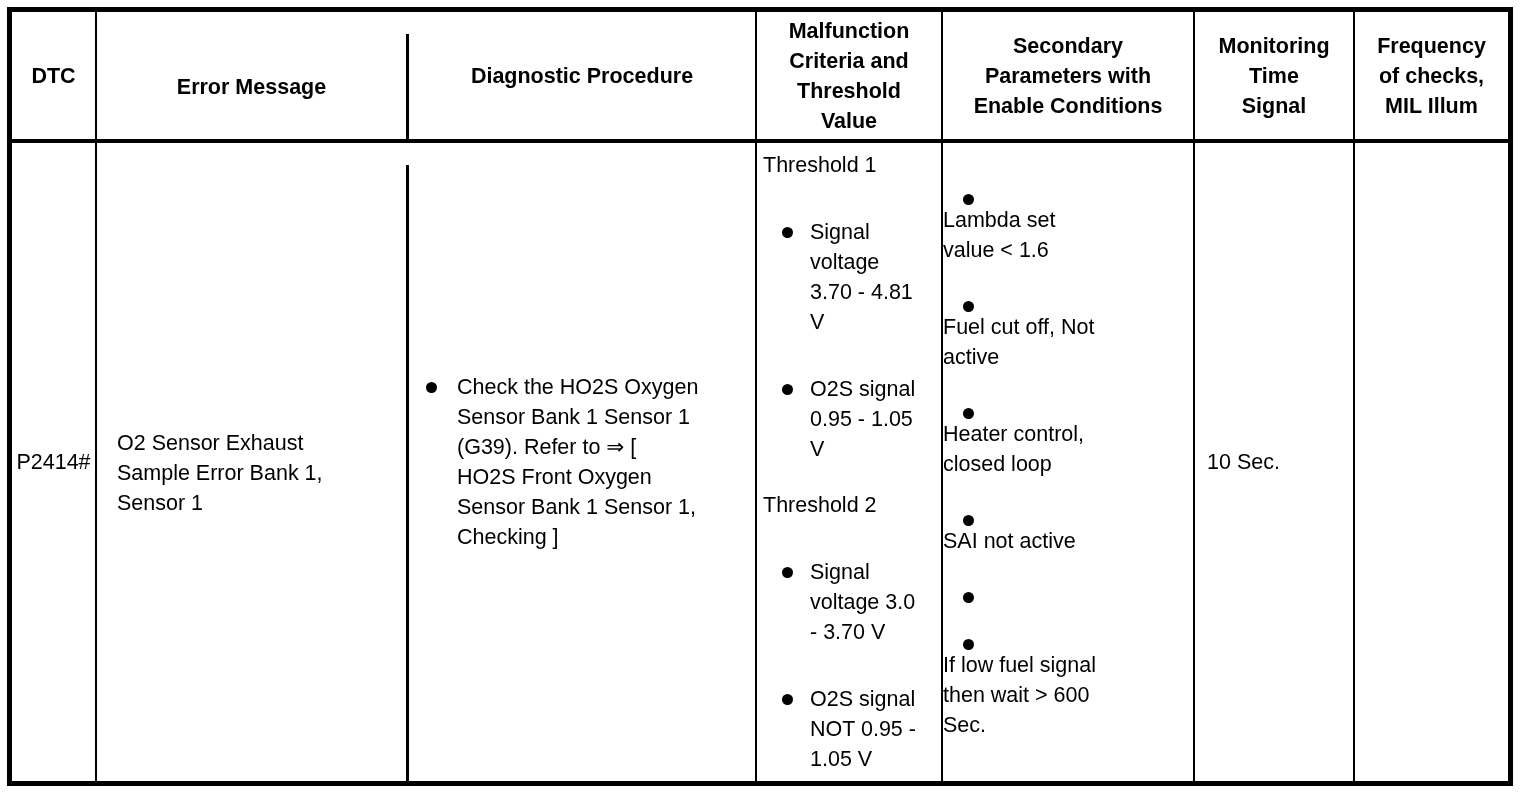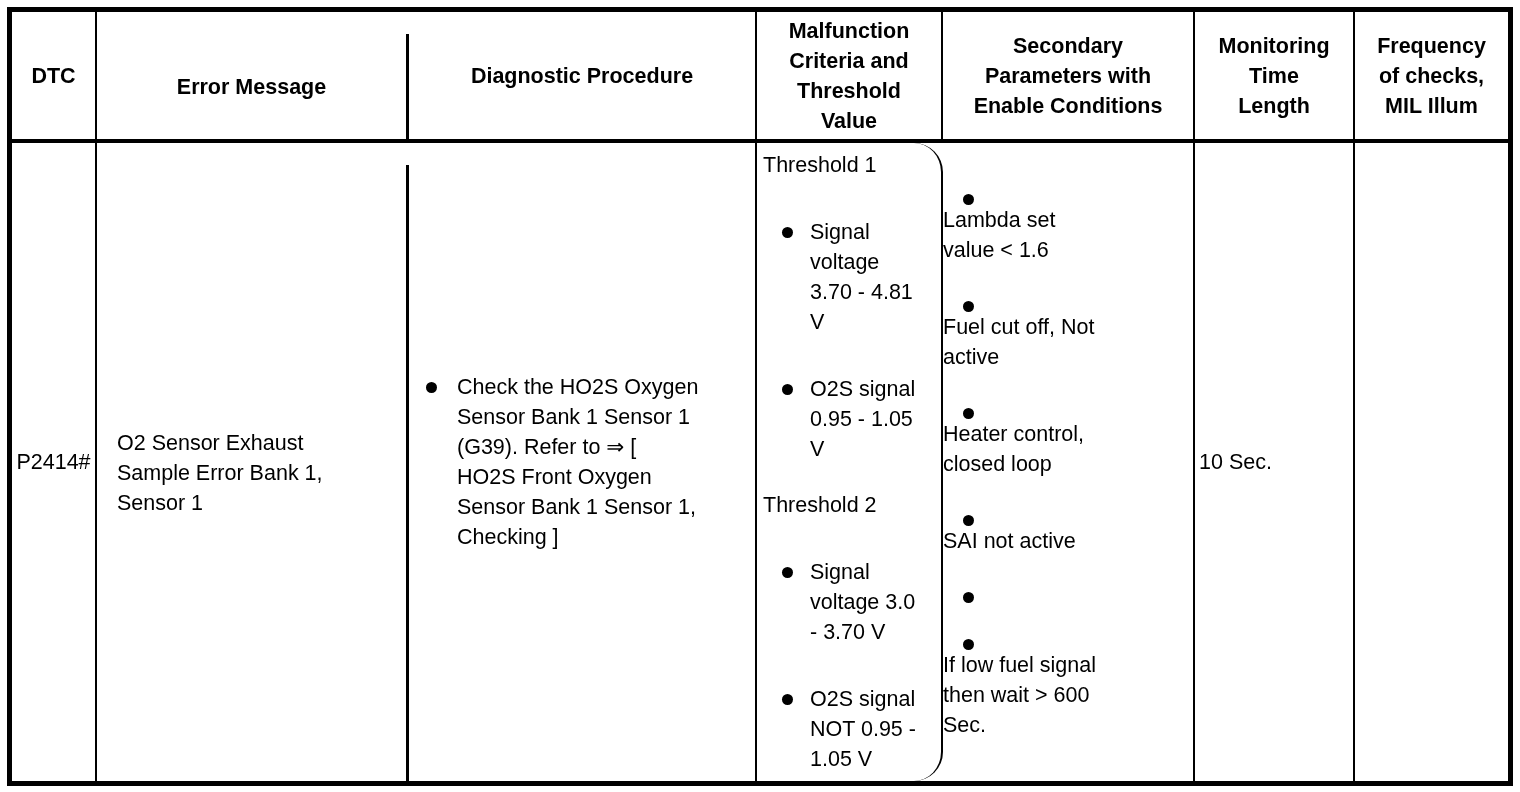--- a/index.html
+++ b/index.html
@@ -82,37 +82,37 @@
     align-items: center;
     padding-left: 20px;
   }
   .cell-diag {
     display: flex;
     flex-direction: column;
     justify-content: center;
   }
   .cell-diag .bullet { margin-left: 17px; margin-right: 20px; }
   .cell-diag .text { max-width: 262px; }
-  .cell-malf { padding: 7px 18px 0 6px; border-radius: 29px; }
+  .cell-malf { padding: 7px 18px 0 6px; }
   .cell-malf .sec-heading { margin-bottom: 26px; white-space: pre-line; }
   .cell-malf .li { margin-bottom: 26px; margin-top: 37px; }
   .cell-malf .bullet { margin-left: 19px; margin-right: 17px; }
   .cell-malf .text { max-width: 122px; }
   .cell-sec {
     display: flex;
     flex-direction: column;
     justify-content: center;
   }
   .cell-sec .li { margin: 13px 0; flex-direction: column; }
   .cell-sec .bullet { margin-left: 20px; margin-right: 18px; }
   .cell-sec .text { max-width: 170px; }
   .cell-time, .cell-freq {
     display: flex;
     align-items: center;
-    padding-left: 4px;
+    padding-left: 12px;
   }
 </style>
 </head>
 <body>
 
 <div class="page">
   <div class="dtc-table">
 
     <div class="hrow">
       <div class="hcell c1">DTC</div>
@@ -120,21 +120,21 @@
       <div class="hcell c3">Diagnostic Procedure</div>
       <div class="hcell c4">Malfunction
 Criteria and
 Threshold
 Value</div>
       <div class="hcell c5">Secondary
 Parameters with
 Enable Conditions</div>
       <div class="hcell c6">Monitoring
 Time
-Length</div>
+Signal</div>
       <div class="hcell c7">Frequency
 of checks,
 MIL Illum</div>
     </div>
 
     <div class="brow">
 
       <div class="bcell c1 cell-dtc">
         <div class="text">P2414</div>
         <div class="text">#</div>

